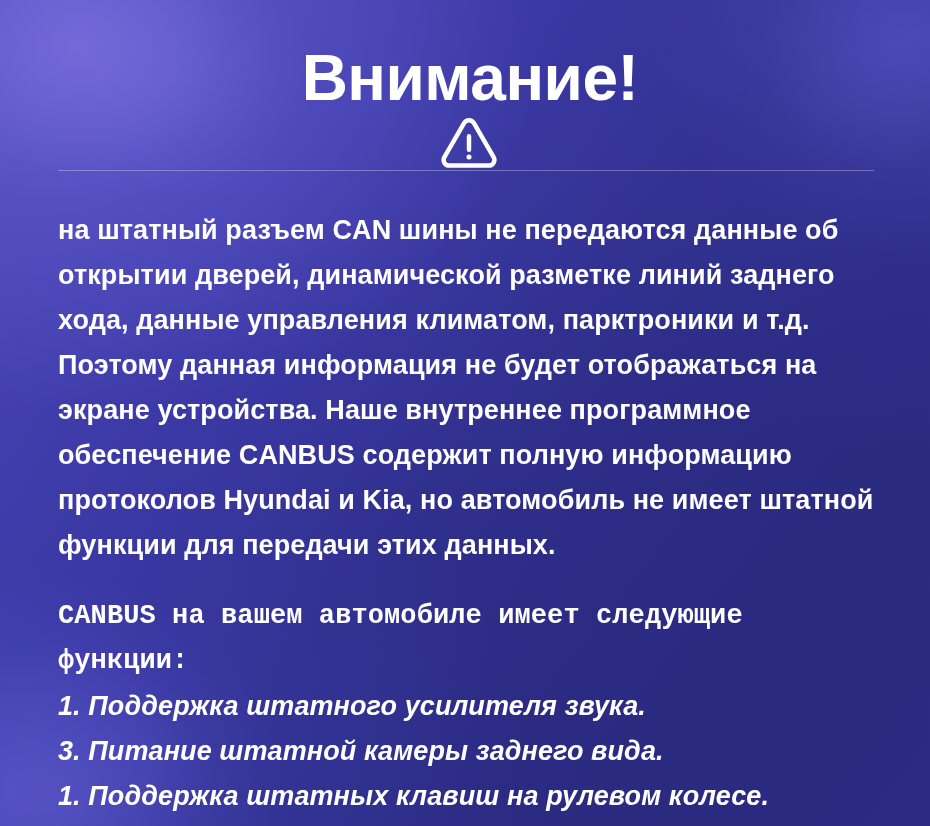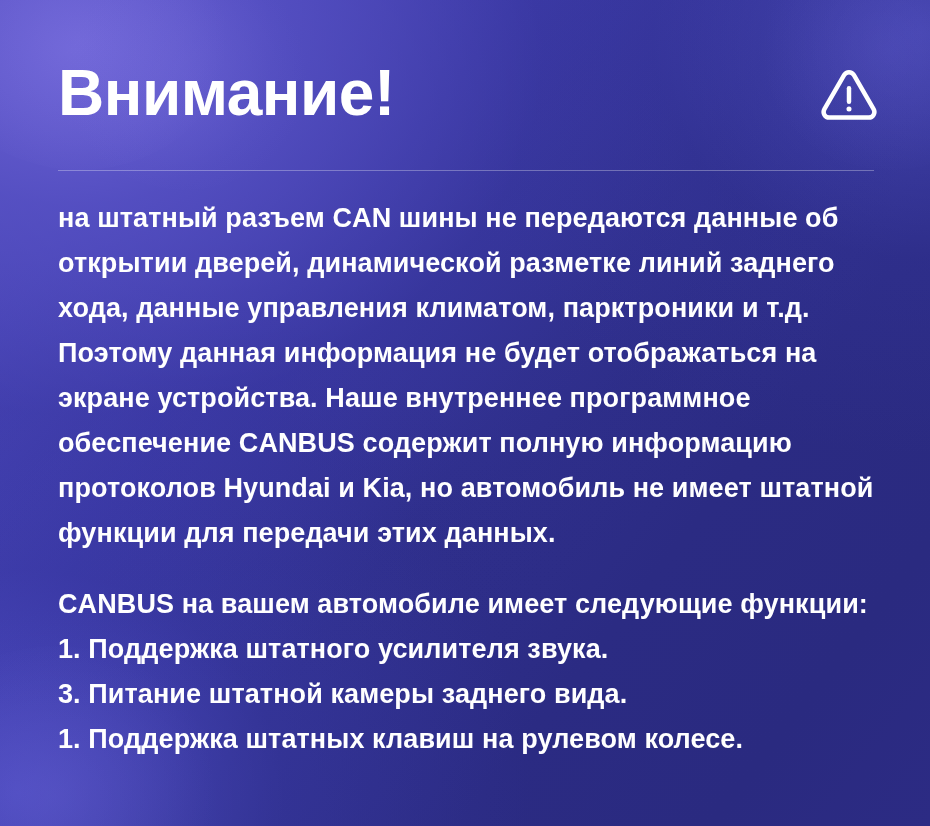--- a/index.html
+++ b/index.html
@@ -89,20 +89,21 @@
   
   .header {
     position: absolute;
     left: 58px;
     right: 48px;
     top: 46px;
     height: 96px;
     display: flex;
     align-items: center;
     justify-content: space-between;
+    flex-direction: column;
   }
 
   .page-title {
     margin: 0;
     color: #ffffff;
     font-size: 64px;
     line-height: 1.02;
     font-weight: 700;
     letter-spacing: -0.5px;
     white-space: nowrap;
@@ -124,40 +125,42 @@
     top: 170px;
     height: 1px;
     background: rgba(255,255,255,0.30);
   }
 
   
   .content {
     position: absolute;
     left: 58px;
     right: 48px;
-    top: 196px;
+    top: 208px;
   }
 
   .para {
     margin: 0;
     color: #ffffff;
     font-size: 27px;
     line-height: 45px;
     font-weight: 600;
     letter-spacing: 0.1px;
   }
 
   .para-intro {
     margin-top: 26px;
+    font-family: Liberation Mono, monospace;
   }
 
   .func-list {
     list-style: none;
     margin: 0;
     padding: 0;
+    font-style: italic;
   }
 
   .func-item {
     color: #ffffff;
     font-size: 27px;
     line-height: 45px;
     font-weight: 600;
     letter-spacing: 0.1px;
     white-space: nowrap;
   }

